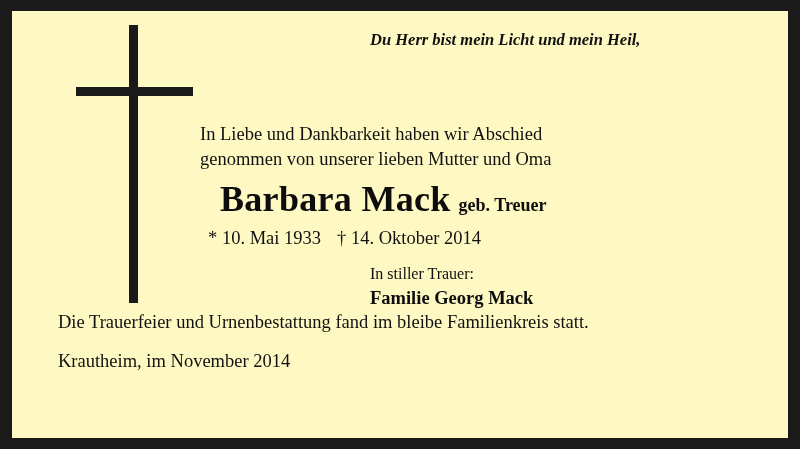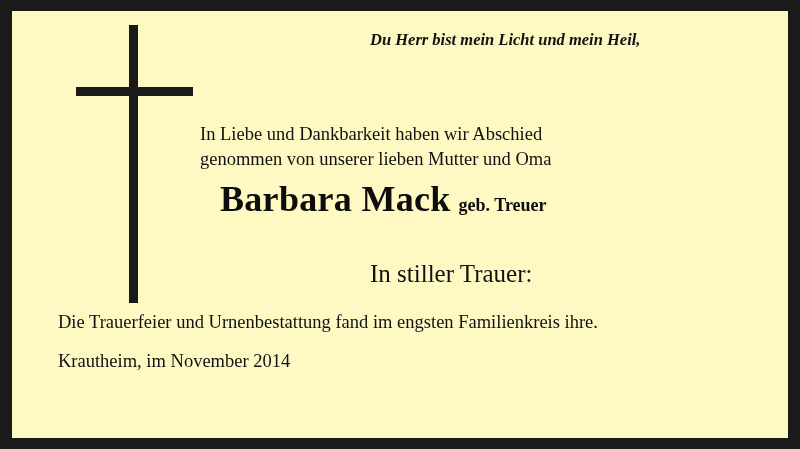--- a/index.html
+++ b/index.html
@@ -117,21 +117,21 @@
   .dates .sep { display: inline-block; width: 16px; }
 
   
   .mourn {
     position: absolute;
     left: 358px;
     top: 250px;
     width: 400px;
   }
   .mourn .lbl {
-    font-size: 25px;
+    font-size: 16px;
     line-height: 25px;
     color: #111111;
     white-space: nowrap;
   }
   .mourn .fam {
     font-size: 18.5px;
     font-weight: bold;
     line-height: 25px;
     color: #0d0d0d;
     white-space: nowrap;
@@ -176,28 +176,32 @@
 
     <div class="intro">
       <div>In Liebe und Dankbarkeit haben wir Abschied</div>
       <div>genommen von unserer lieben Mutter und Oma</div>
     </div>
 
     <div class="nameline">
       <span class="name">Barbara Mack</span><span class="born">geb. Treuer</span>
     </div>
 
+    <div class="dates">
+      <span>* 10. Mai 1933</span><span class="sep"></span><span>† 14. Oktober 2014</span>
+    </div>
 
     <div class="mourn">
       <div class="lbl">In stiller Trauer:</div>
+      <div class="fam">Familie Georg Mack</div>
     </div>
 
     <div class="bottom">
       <div class="para">
-        <div>Die Trauerfeier und Urnenbestattung fand im engsten Familienkreis ihre.</div>
+        <div>Die Trauerfeier und Urnenbestattung fand im bleibe Familienkreis statt.</div>
       </div>
       <div class="para">
       </div>
       <div class="place">Krautheim, im November 2014</div>
     </div>
 
   </div>
 </div>
 
 </body></html>

